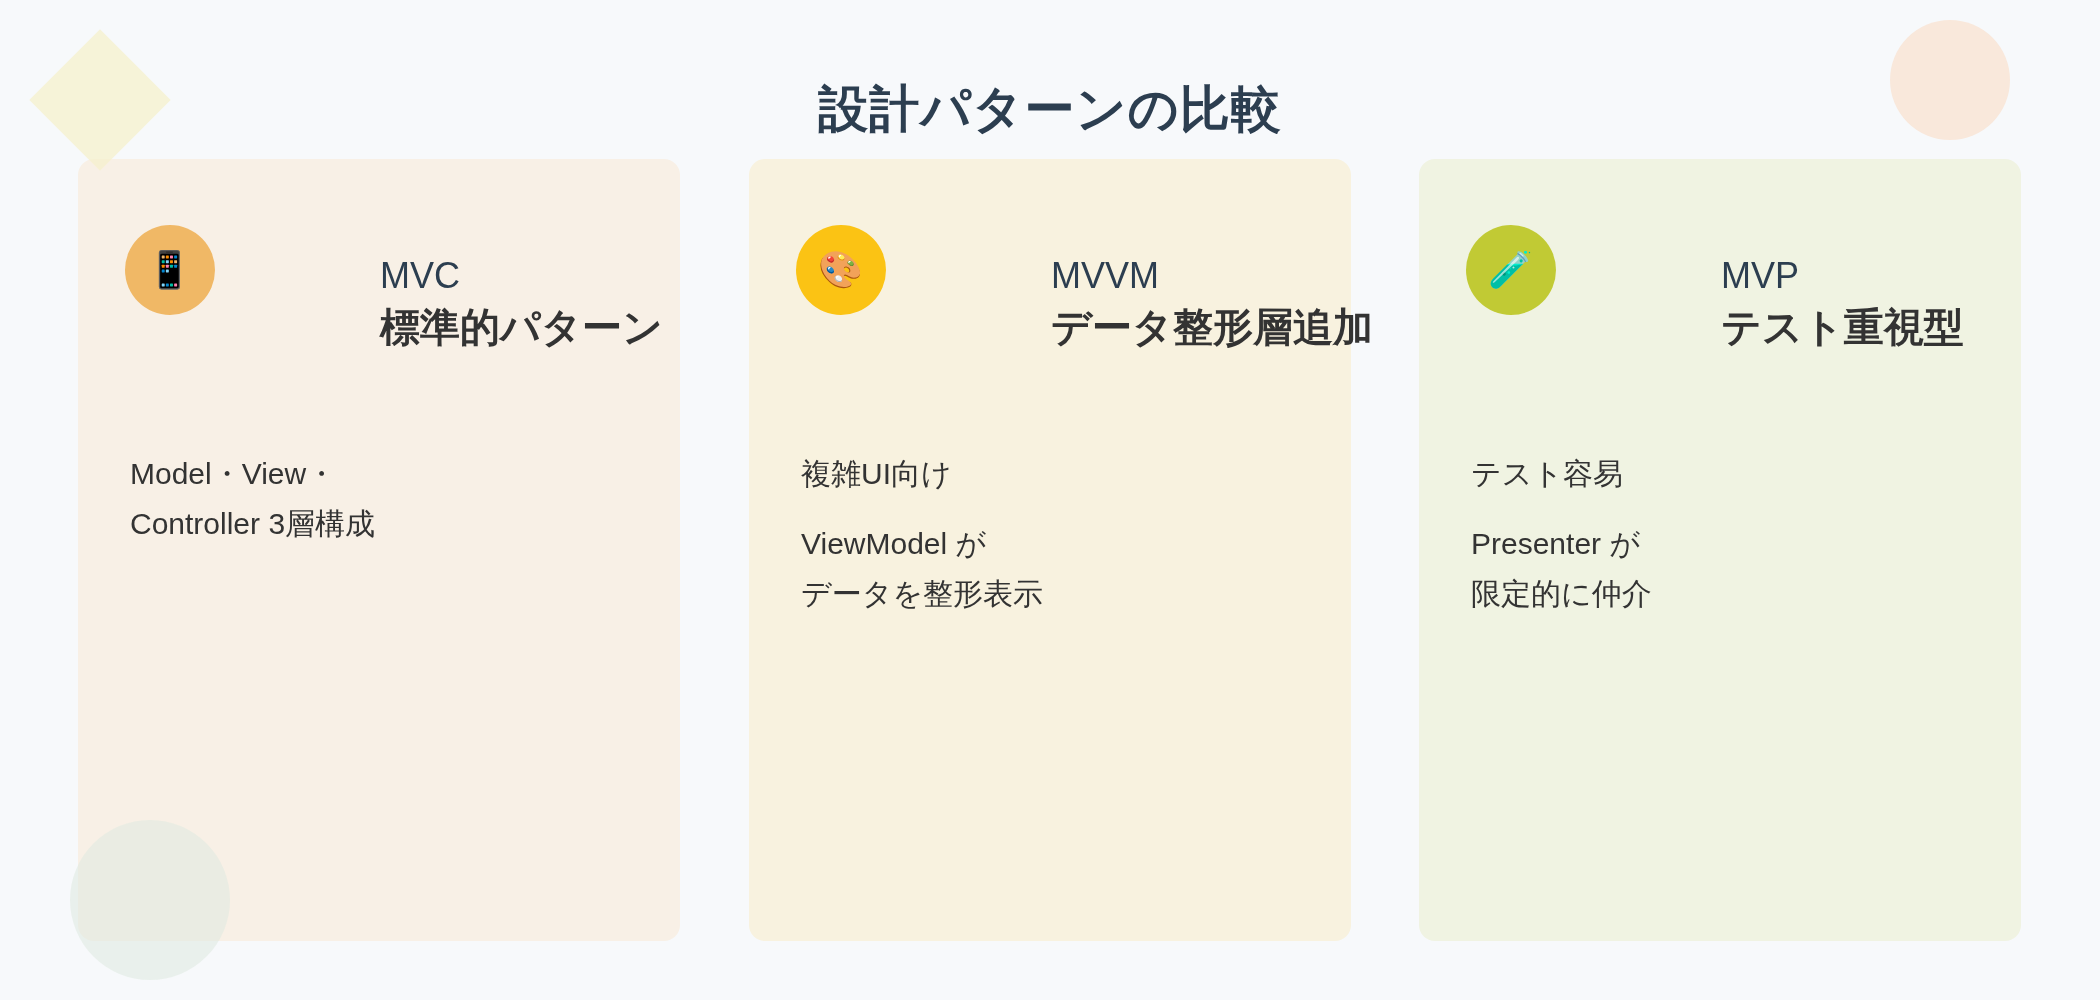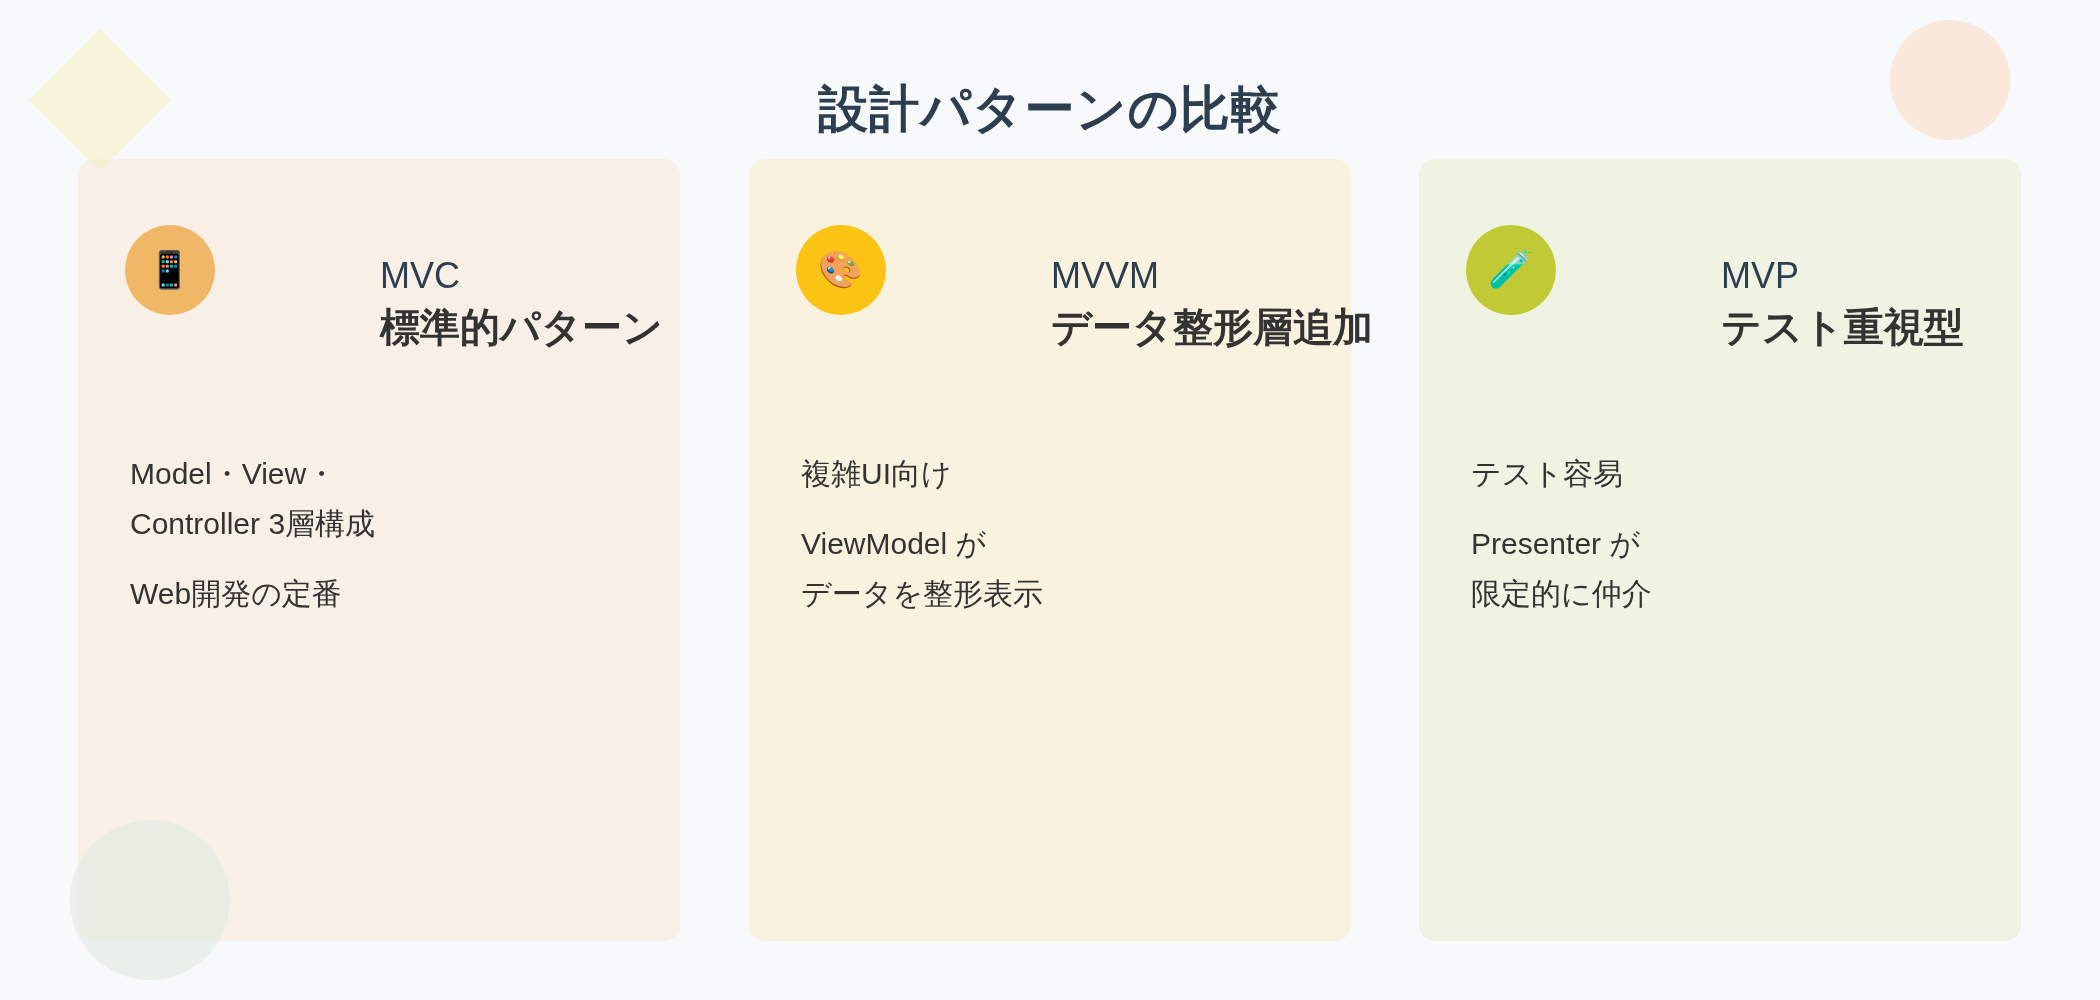--- a/index.html
+++ b/index.html
@@ -66,21 +66,20 @@
   <div class="icon-circle" style="background:#f0b866;">
     <span>📱</span>
   </div>
   <div class="card-title">MVC</div>
   <div class="card-subtitle">標準的パターン</div>
   <div class="card-body">
     <p>
       <span>Model・View・</span><br>
       <span>Controller 3層構成</span>
     </p>
-    <p>Web開発の定番</p>
   </div>
 </div>
 
 <div class="card" style="left:749px; background:#f8f2df;">
   <div class="icon-circle" style="background:#fbc314;">
     <span>🎨</span>
   </div>
   <div class="card-title">MVVM</div>
   <div class="card-subtitle">データ整形層追加</div>
   <div class="card-body">

